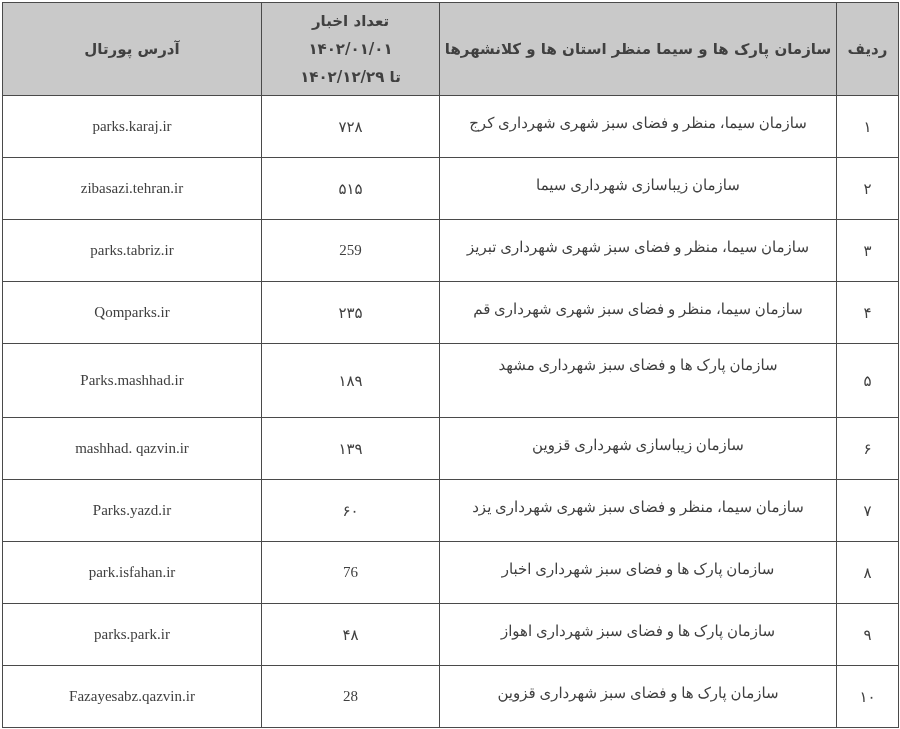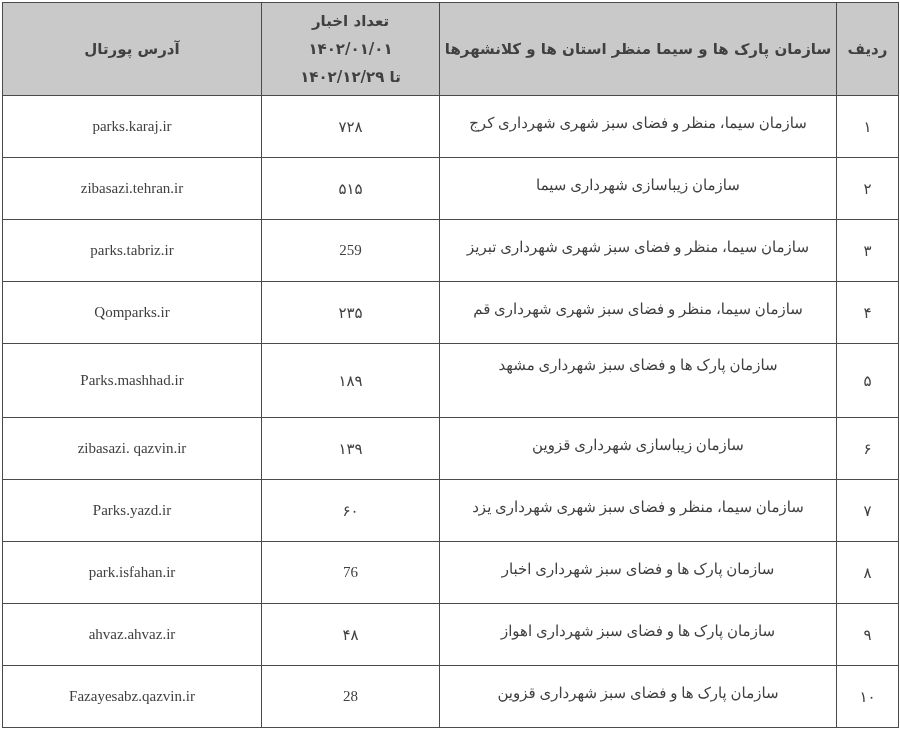--- a/index.html
+++ b/index.html
@@ -89,39 +89,39 @@
     <tr>
       <td class="rownum">۵</td>
       <td class="org top"><span>سازمان پارک ها و فضای سبز شهرداری مشهد</span></td>
       <td class="count">۱۸۹</td>
       <td class="url">Parks.mashhad.ir</td>
     </tr>
     <tr>
       <td class="rownum">۶</td>
       <td class="org"><span>سازمان زیباسازی شهرداری قزوین</span></td>
       <td class="count">۱۳۹</td>
-      <td class="url">zibasazi. qazvin.ir</td>
+      <td class="url">mashhad. qazvin.ir</td>
     </tr>
     <tr>
       <td class="rownum">۷</td>
       <td class="org"><span>سازمان سیما، منظر و فضای سبز شهری شهرداری یزد</span></td>
       <td class="count">۶۰</td>
       <td class="url">Parks.yazd.ir</td>
     </tr>
     <tr>
       <td class="rownum">۸</td>
       <td class="org"><span>سازمان پارک ها و فضای سبز شهرداری اخبار</span></td>
       <td class="count">76</td>
       <td class="url">park.isfahan.ir</td>
     </tr>
     <tr>
       <td class="rownum">۹</td>
       <td class="org"><span>سازمان پارک ها و فضای سبز شهرداری اهواز</span></td>
       <td class="count">۴۸</td>
-      <td class="url">ahvaz.ahvaz.ir</td>
+      <td class="url">parks.park.ir</td>
     </tr>
     <tr>
       <td class="rownum">۱۰</td>
       <td class="org"><span>سازمان پارک ها و فضای سبز شهرداری قزوین</span></td>
       <td class="count">28</td>
       <td class="url">Fazayesabz.qazvin.ir</td>
     </tr>
   </tbody>
 </table>
 

